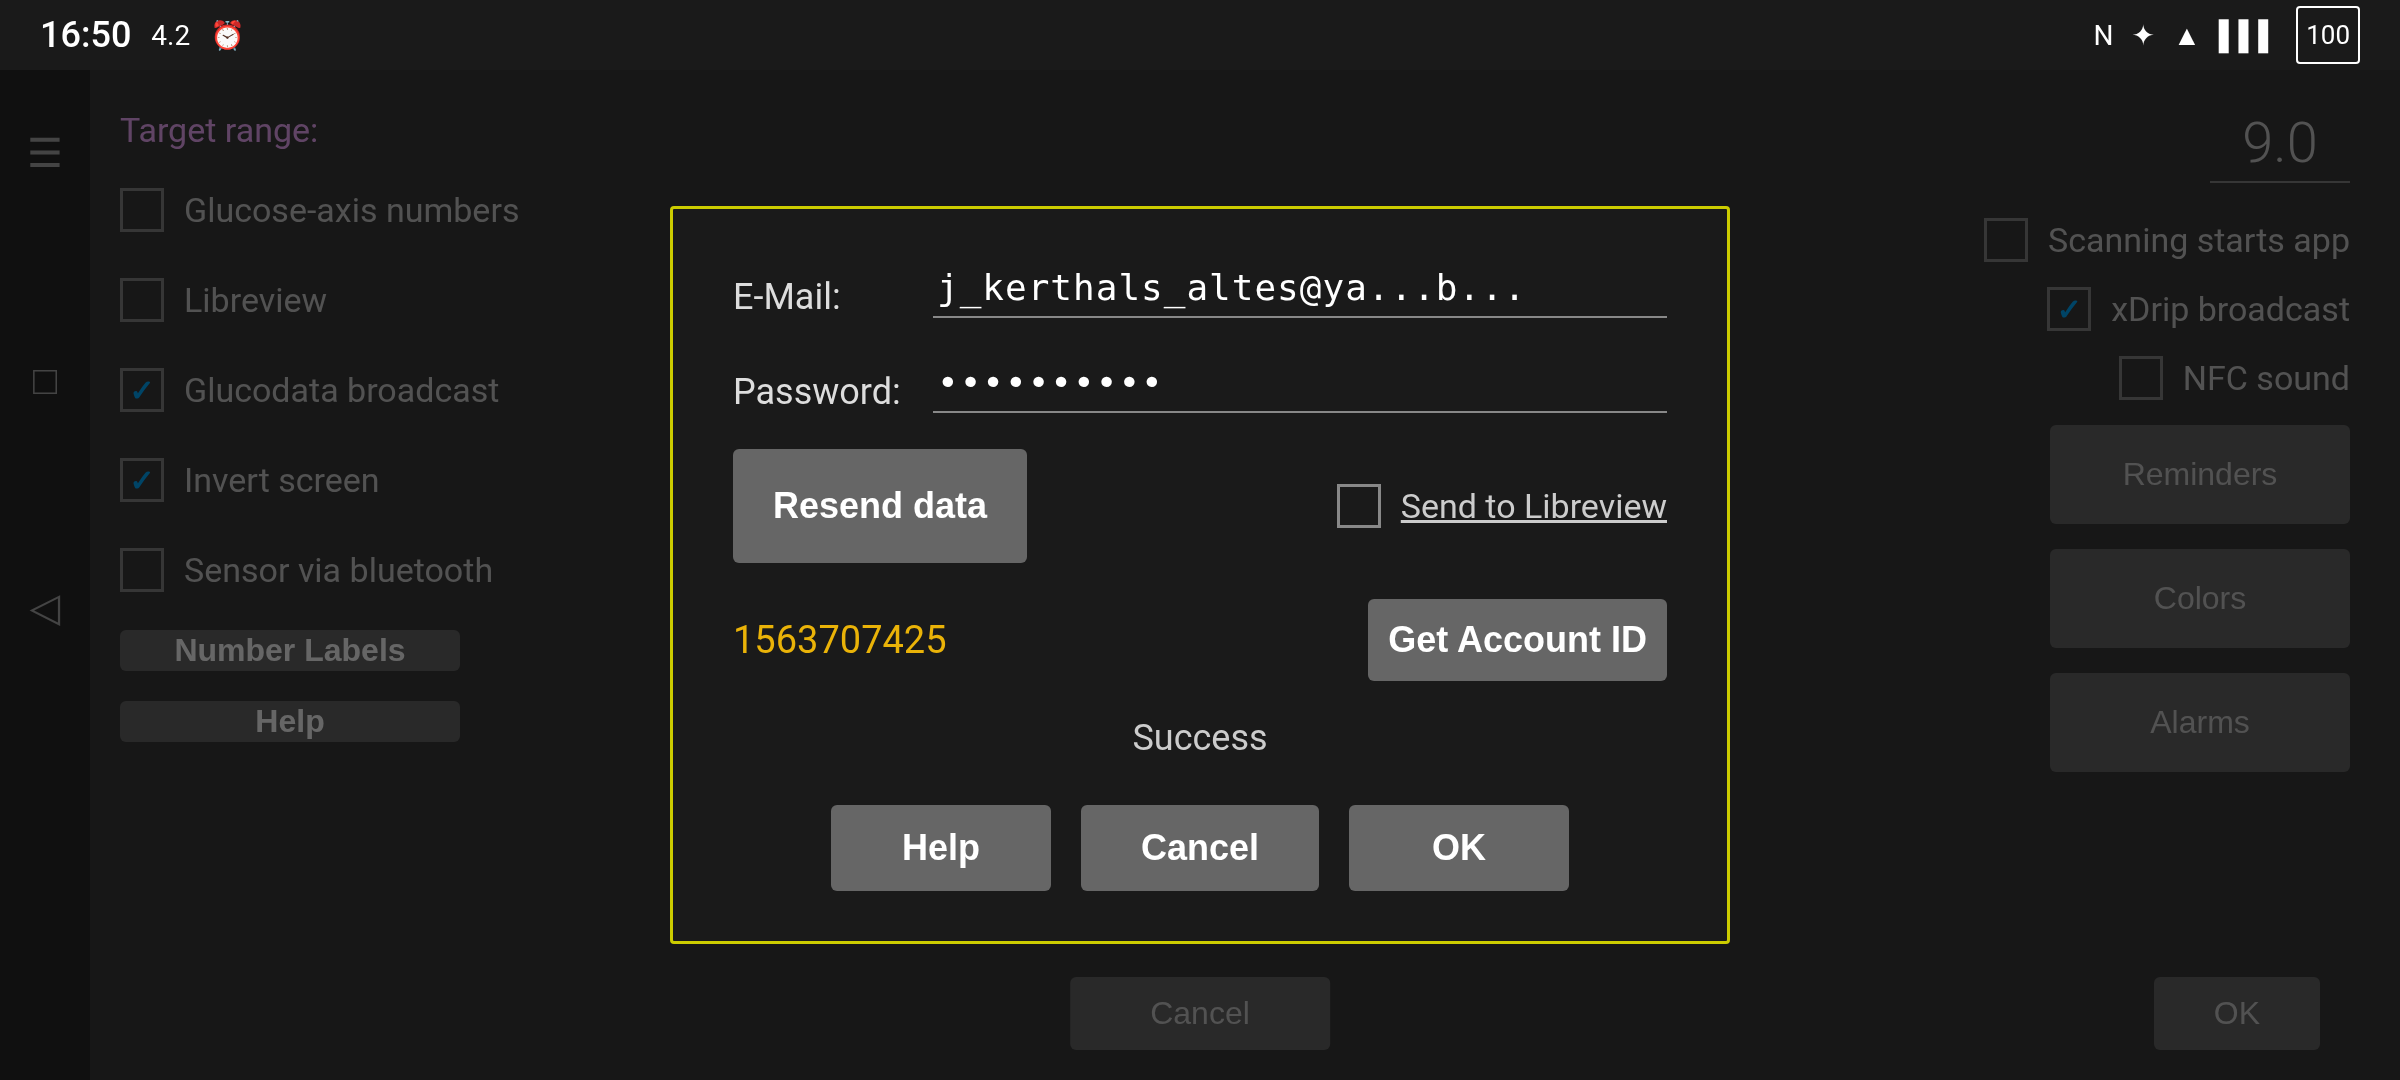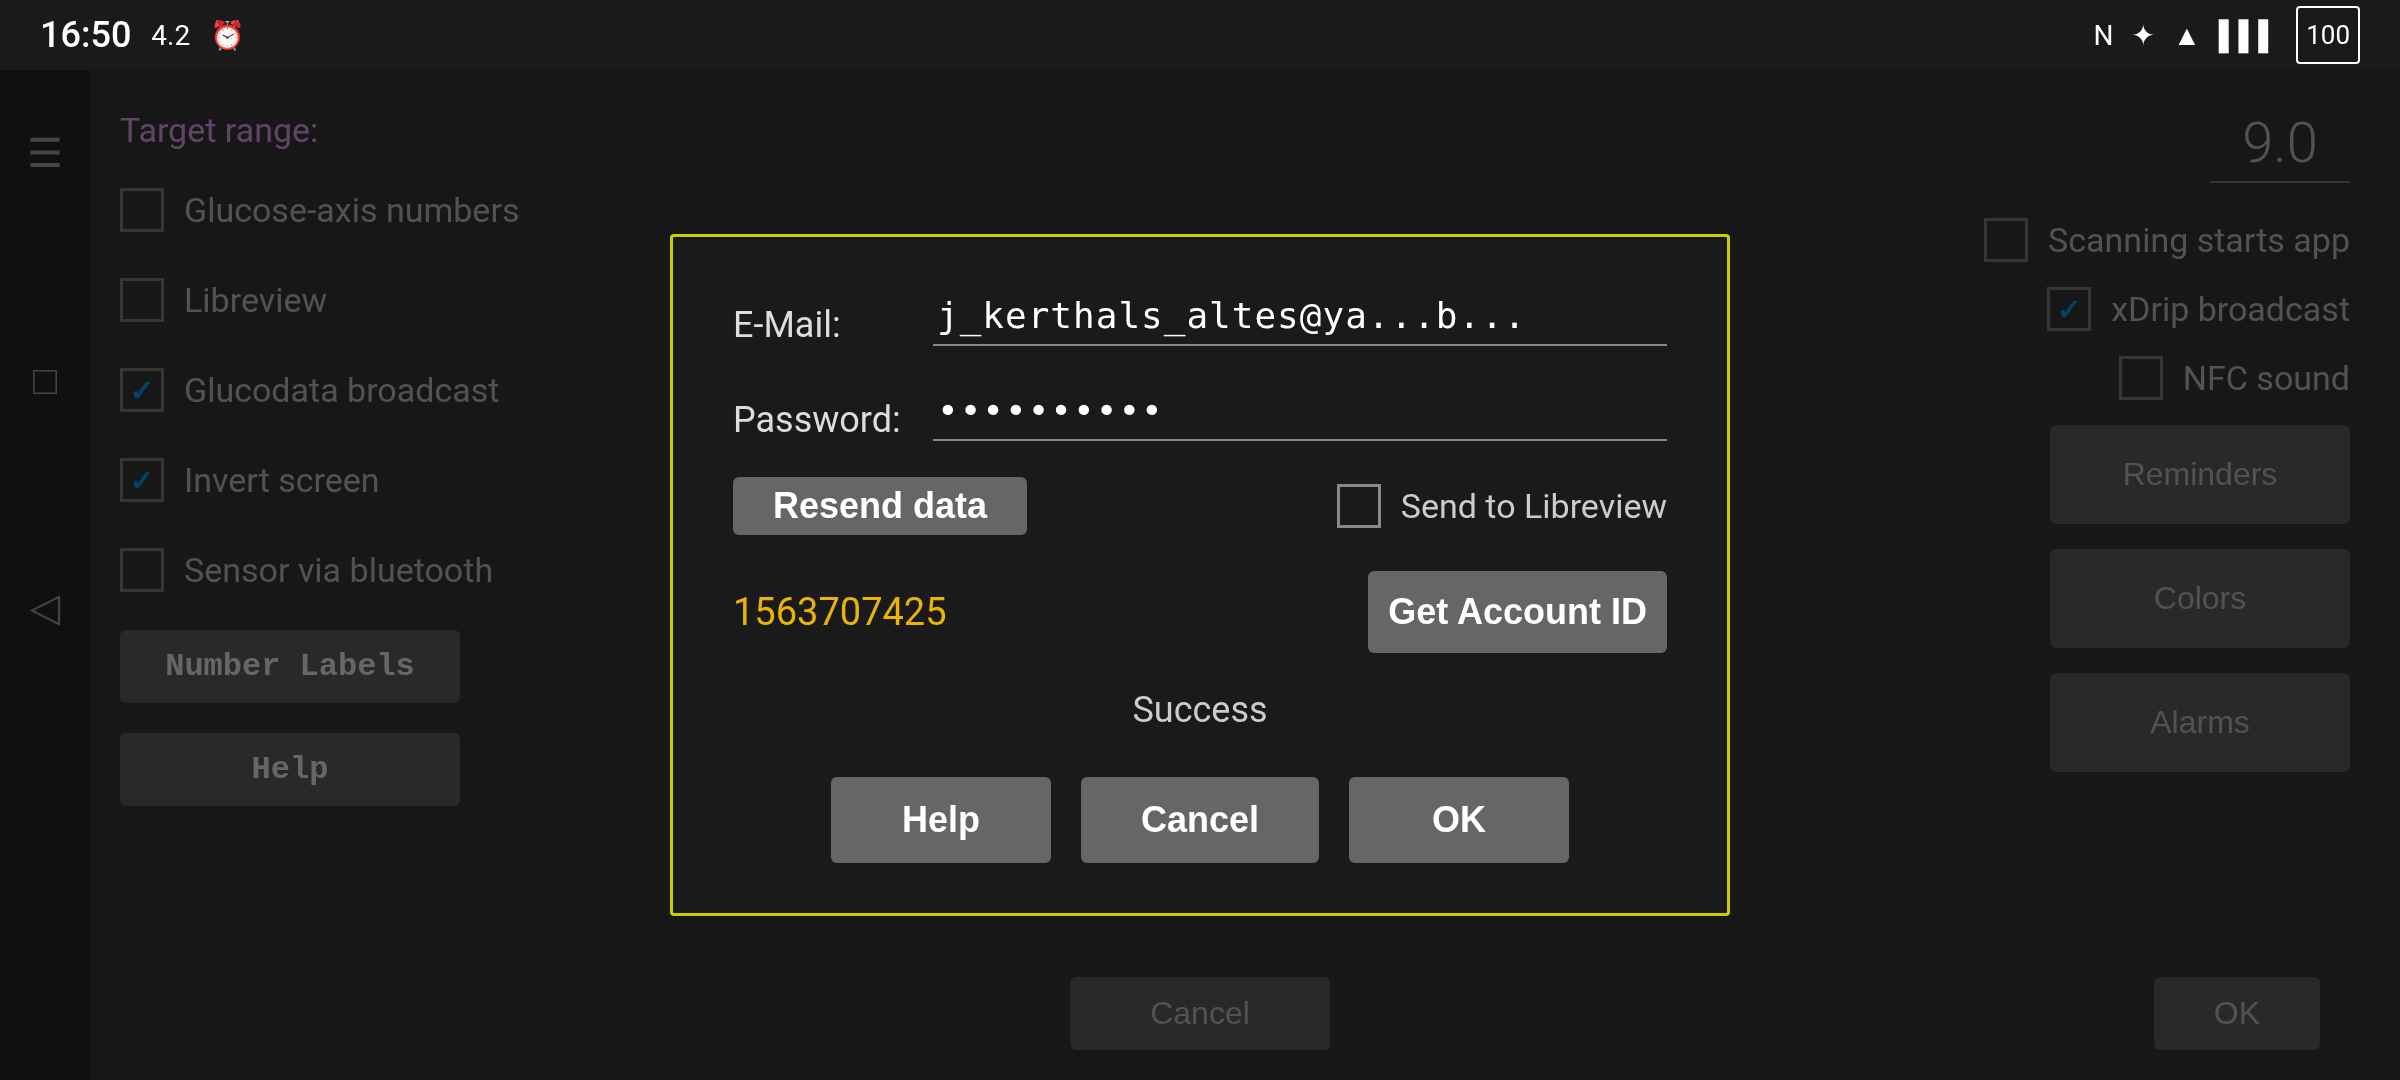--- a/index.html
+++ b/index.html
@@ -143,26 +143,25 @@
     .checkbox-label {
       color: #ccc;
       font-size: 34px;
     }
 
     .button-gray {
       background: #666;
       color: white;
       border: none;
       border-radius: 6px;
-      padding: 18px 30px;
+      padding: 2px 30px;
       font-size: 32px;
       font-weight: bold;
       cursor: pointer;
       text-align: center;
-      font-family: Liberation Mono, monospace;
     }
 
     .button-gray.wide {
       width: 340px;
     }
 
     
     .right-panel {
       flex: 1;
       padding: 40px 50px;
@@ -271,20 +270,21 @@
       border: 3px solid #888;
       background: transparent;
       display: flex;
       align-items: center;
       justify-content: center;
     }
 
     .dialog-checkbox-label {
       color: #ccc;
       font-size: 34px;
+      text-decoration: underline;
     }
 
     .account-id-text {
       color: #eab308;
       font-size: 38px;
       text-align: right;
     }
 
     .get-account-btn {
       background: #666;
@@ -320,21 +320,21 @@
       font-weight: bold;
       cursor: pointer;
       min-width: 220px;
     }
 
     .resend-btn {
       background: #666;
       color: white;
       border: none;
       border-radius: 6px;
-      padding: 8px 40px;
+      padding: 36px 40px;
       font-size: 36px;
       font-weight: bold;
       cursor: pointer;
     }
 
     
     .bottom-cancel {
       position: absolute;
       bottom: 30px;
       left: 50%;

